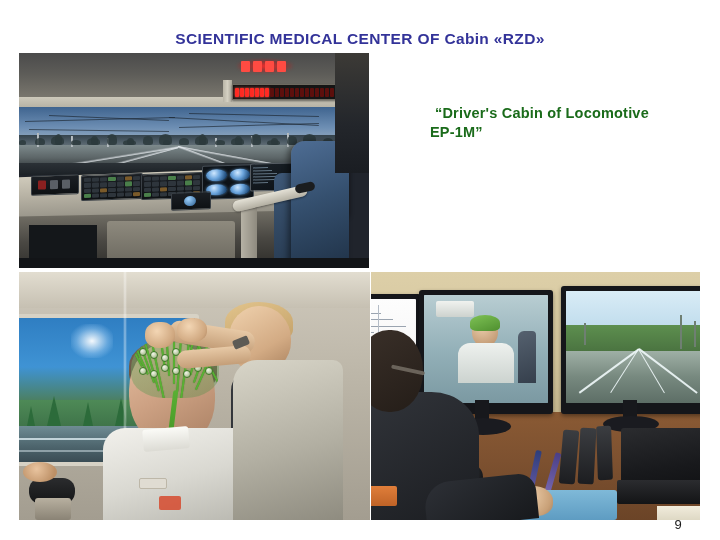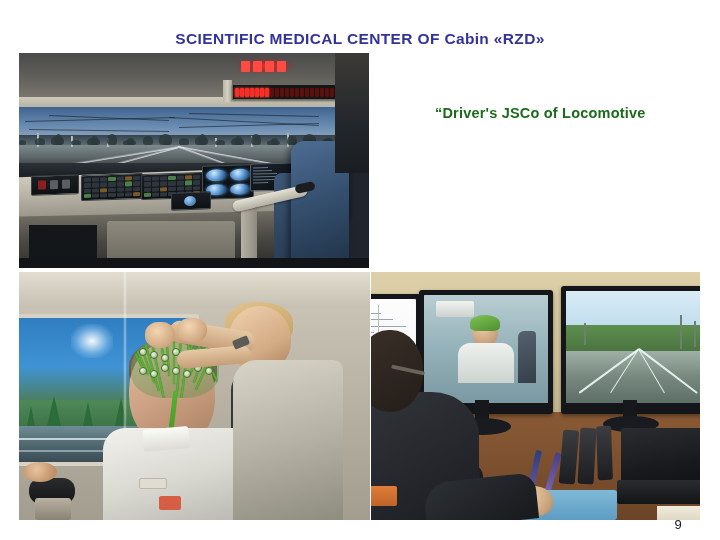--- a/index.html
+++ b/index.html
@@ -705,21 +705,22 @@
   <div class="layer seat-back"></div>
   <div class="layer seat-post"></div>
   <div class="layer armrest"></div>
   <div class="layer armrest-tip"></div>
 
   <div class="layer cab-rightwall"></div>
   <div class="layer cab-floor"></div>
 </div>
 
 <div id="caption">
-  <div class="ln2">“Driver's JSCo of Locomotive</div>
+  <div class="ln2">“Driver's Cabin of Locomotive</div>
+  <div>EP-1M”</div>
 </div>
 
 <div class="photo" id="photo-eeg">
   <div class="layer room-wall"></div>
   <div class="layer room-ceiling"></div>
 
   <div class="layer sim-window" id="simwin">
     <div class="layer sun-glow"></div>
     <div class="layer sim-field"></div>
     <div class="layer sim-trackbed"></div>

